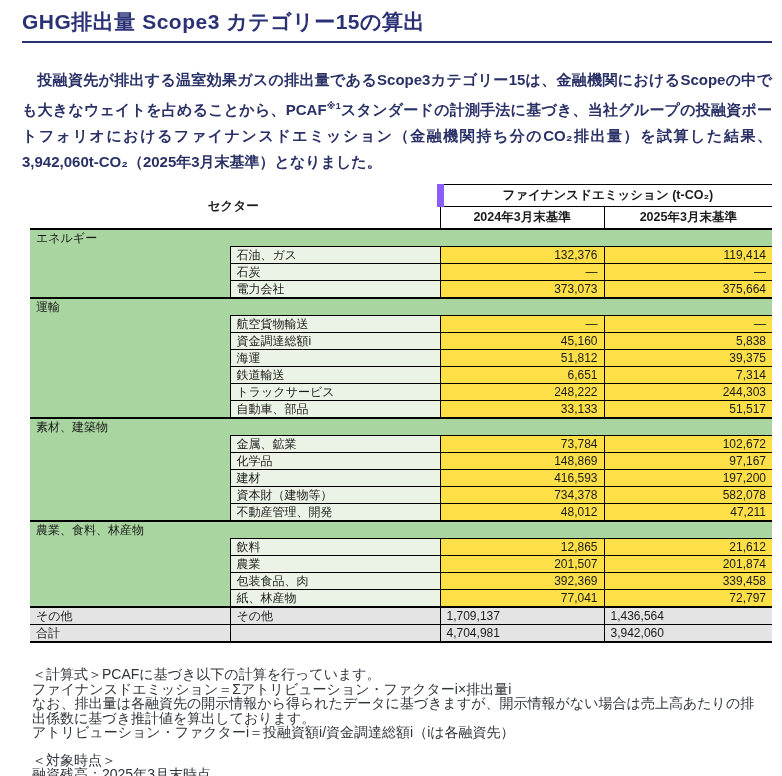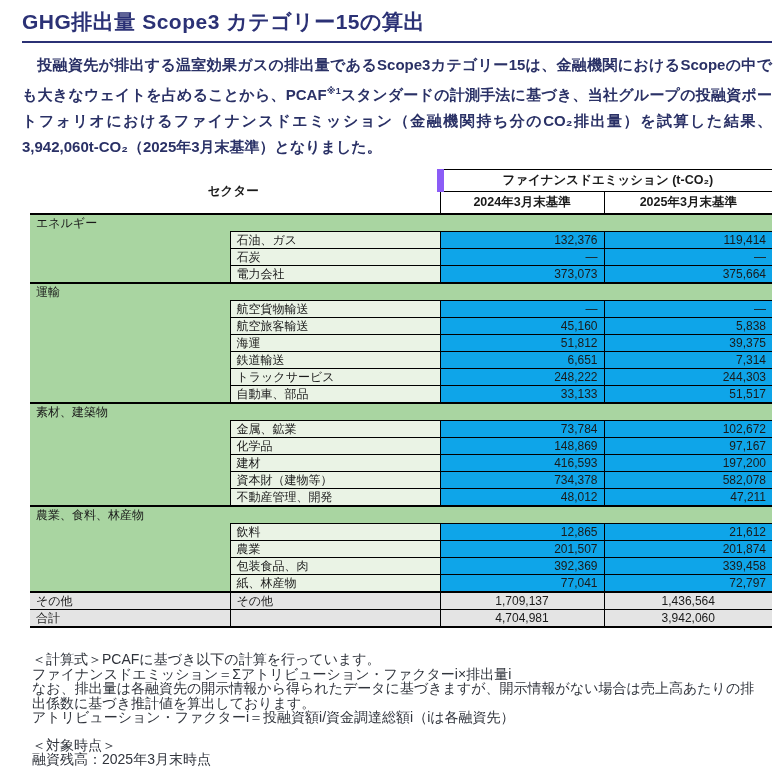--- a/index.html
+++ b/index.html
@@ -13,49 +13,49 @@
   
   .page-title{
     font-size:21px;font-weight:bold;color:#2b3175;
     margin:0;letter-spacing:0.5px;line-height:1.3;
   }
   .title-rule{height:2px;background:#2b3175;margin-top:6px;}
 
   
   .intro{
     font-size:15px;font-weight:bold;color:#2a3166;
-    line-height:26px;text-align:justify;margin:9px 0 9px;
+    line-height:26px;text-align:justify;margin:24px 0 9px;
   }
   .intro sup{font-size:9px;vertical-align:super;}
   .intro .em{font-weight:bold;}
 
   
   .fe-table{
     border-collapse:collapse;table-layout:fixed;
     width:742px;margin-left:8px;font-size:12px;color:#1a1a1a;
   }
   .fe-table th{font-weight:bold;text-align:center;padding:2px 0;font-size:12.5px;}
   .sector-h{font-size:13px;}
   .fe-h{border-top:1px solid #000;border-bottom:1px solid #000;border-left:7px solid #8b5cf6;}
   .date-h{border-left:1px solid #000;}
   .fe-table td{height:16px;padding:0 6px;vertical-align:middle;line-height:15px;}
   .group-row td{
     background:#a9d5a1;border-top:2px solid #000;font-size:12px;text-align:left;
   }
   .c1{background:#a9d5a1;border:none;}
   .c2{background:#eaf3e5;border-top:1px solid #000;border-bottom:1px solid #000;border-left:1px solid #000;border-right:1px solid #000;}
   .num{
-    background:#0ea5e9;border-top:1px solid #000;border-bottom:1px solid #000;border-left:1px solid #000;
+    background:#fde047;border-top:1px solid #000;border-bottom:1px solid #000;border-left:1px solid #000;
     text-align:right;padding-right:8px;
   }
   .other-row td{background:#e4e4e4;border-top:2px solid #000;}
   .other-row .gc2,.other-row .gnum{border-left:1px solid #000;}
   .total-row td{background:#e4e4e4;border-top:1px solid #000;border-bottom:2px solid #000;}
   .total-row .gc2,.total-row .gnum{border-left:1px solid #000;}
-  .gnum{text-align:center;padding-right:8px;}
+  .gnum{text-align:left;padding-right:8px;}
 
   
   .notes{margin:24px 10px 0;font-size:14px;color:#30343c;line-height:14.5px;}
   .note-block{margin-bottom:13px;}
   .note-block:last-child{margin-bottom:0;}
   .note-heading{font-weight:normal;}
 </style>
 </head>
 <body>
 
@@ -110,21 +110,21 @@
           <td class="group-cell" colspan="4">運輸</td>
         </tr>
         <tr>
           <td class="c1"></td>
           <td class="c2">航空貨物輸送</td>
           <td class="num">—</td>
           <td class="num">—</td>
         </tr>
         <tr>
           <td class="c1"></td>
-          <td class="c2">航空旅客輸送</td>
+          <td class="c2">資金調達総額i</td>
           <td class="num">45,160</td>
           <td class="num">5,838</td>
         </tr>
         <tr>
           <td class="c1"></td>
           <td class="c2">海運</td>
           <td class="num">51,812</td>
           <td class="num">39,375</td>
         </tr>
         <tr>

